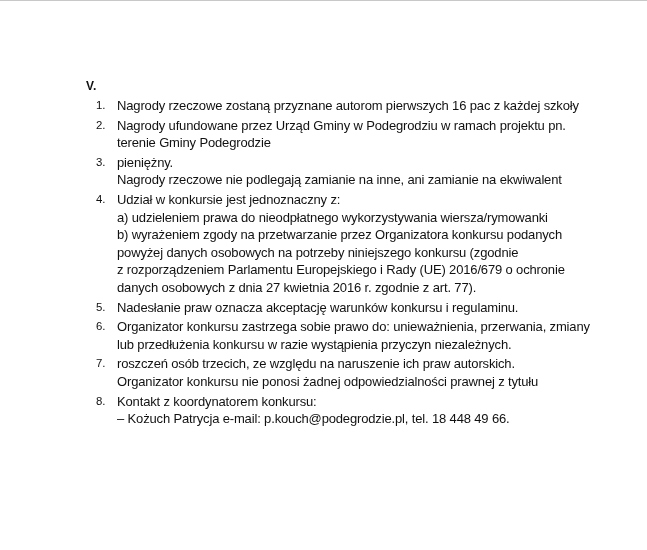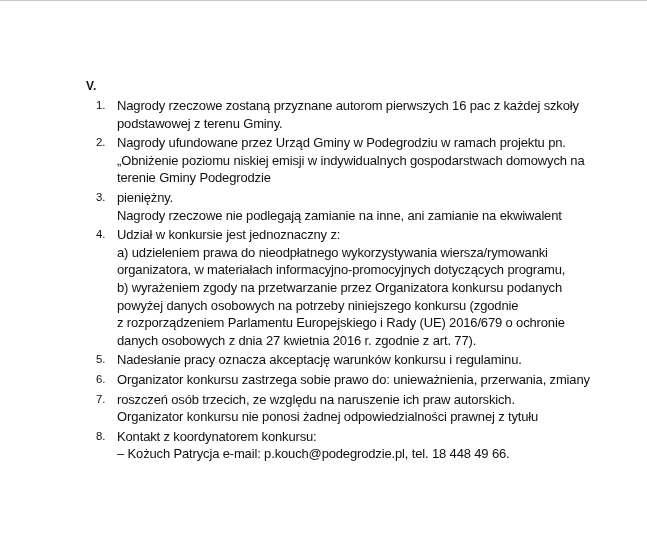--- a/index.html
+++ b/index.html
@@ -26,60 +26,58 @@
 <div class="top-rule"></div>
 
 <div class="page">
   <div class="section-heading">V.</div>
 
   <ol class="list">
     <li class="item">
       <span class="num">1.</span>
       <span class="body">
         <span class="line">Nagrody rzeczowe zostaną przyznane autorom pierwszych 16 pac z każdej szkoły</span>
-        <span class="line">podstawowej z terenu Gminy.</span>
       </span>
     </li>
     <li class="item">
       <span class="num">2.</span>
       <span class="body">
         <span class="line">Nagrody ufundowane przez Urząd Gminy w Podegrodziu w ramach projektu pn.</span>
-        <span class="line">„Obniżenie poziomu niskiej emisji w indywidualnych gospodarstwach domowych na</span>
         <span class="line">terenie Gminy Podegrodzie</span>
       </span>
     </li>
     <li class="item">
       <span class="num">3.</span>
       <span class="body">
         <span class="line">pieniężny.</span>
         <span class="line">Nagrody rzeczowe nie podlegają zamianie na inne, ani zamianie na ekwiwalent</span>
       </span>
     </li>
     <li class="item">
       <span class="num">4.</span>
       <span class="body">
         <span class="line">Udział w konkursie jest jednoznaczny z:</span>
         <span class="line">a) udzieleniem prawa do nieodpłatnego wykorzystywania wiersza/rymowanki</span>
-        <span class="line">organizatora, w materiałach informacyjno-promocyjnych dotyczących programu,</span>
         <span class="line">b) wyrażeniem zgody na przetwarzanie przez Organizatora konkursu podanych</span>
         <span class="line">powyżej danych osobowych na potrzeby niniejszego konkursu (zgodnie</span>
         <span class="line">z rozporządzeniem Parlamentu Europejskiego i Rady (UE) 2016/679 o ochronie</span>
         <span class="line">danych osobowych z dnia 27 kwietnia 2016 r. zgodnie z art. 77).</span>
       </span>
     </li>
     <li class="item">
       <span class="num">5.</span>
       <span class="body">
-        <span class="line">Nadesłanie pracy oznacza akceptację warunków konkursu i regulaminu.</span>
+        <span class="line">Nadesłanie praw oznacza akceptację warunków konkursu i regulaminu.</span>
       </span>
     </li>
     <li class="item">
       <span class="num">6.</span>
       <span class="body">
         <span class="line">Organizator konkursu zastrzega sobie prawo do: unieważnienia, przerwania, zmiany</span>
+        <span class="line">lub przedłużenia konkursu w razie wystąpienia przyczyn niezależnych.</span>
       </span>
     </li>
     <li class="item">
       <span class="num">7.</span>
       <span class="body">
         <span class="line">roszczeń osób trzecich, ze względu na naruszenie ich praw autorskich.</span>
         <span class="line">Organizator konkursu nie ponosi żadnej odpowiedzialności prawnej z tytułu</span>
       </span>
     </li>
     <li class="item">

